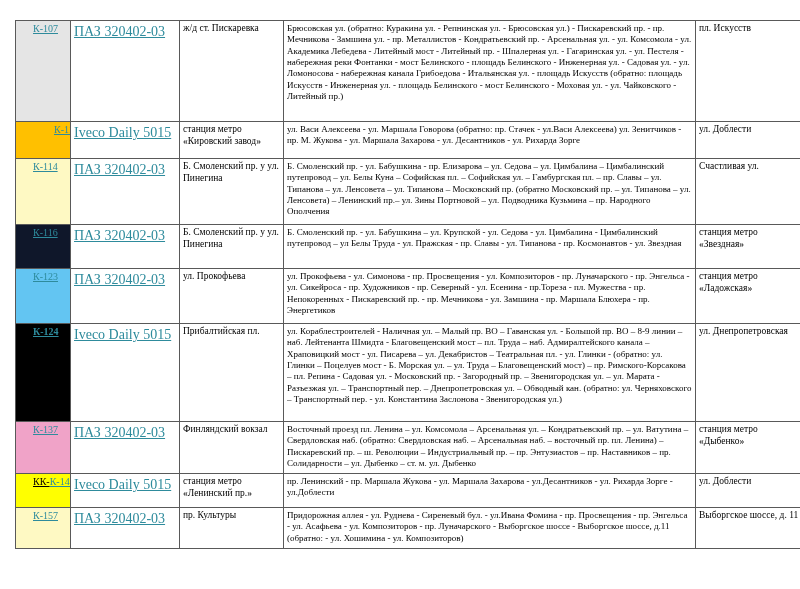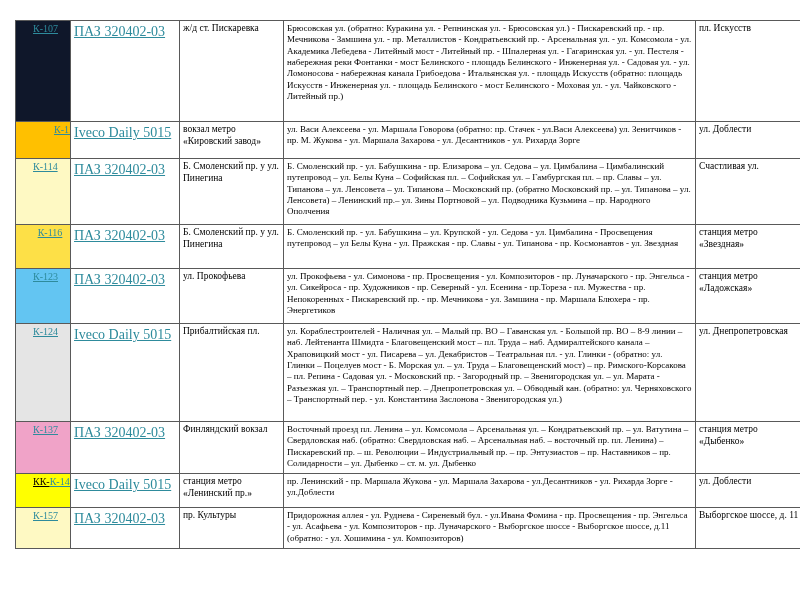--- a/index.html
+++ b/index.html
@@ -14,56 +14,56 @@
   a.lnk{color:#2E8B9C;text-decoration:underline;cursor:pointer;}
   .code-prefix{color:#000;text-decoration:underline;margin-left:14px;}
 </style>
 </head>
 <body>
 
 <div class="slide">
   <table class="routes">
     <tbody>
       <tr style="height:101px">
-        <td class="code" style="background-color: #0f172a;"><span class="code-prefix"></span><a class="lnk">К-107</a></td>
+        <td class="code" style="background-color: #e5e5e5;"><span class="code-prefix"></span><a class="lnk">К-107</a></td>
         <td class="model"><a class="lnk">ПАЗ 320402-03</a></td>
         <td class="start">ж/д ст. Пискаревка</td>
         <td class="route">Брюсовская ул. (обратно: Куракина ул. - Репнинская ул. - Брюсовская ул.) - Пискаревский пр. - пр. Мечникова - Замшина ул. - пр. Металлистов - Кондратьевский пр. - Арсенальная ул. - ул. Комсомола - ул. Академика Лебедева - Литейный мост - Литейный пр. - Шпалерная ул. - Гагаринская ул. - ул. Пестеля - набережная реки Фонтанки - мост Белинского - площадь Белинского - Инженерная ул. - Садовая ул. - ул. Ломоносова - набережная канала Грибоедова - Итальянская ул. - площадь Искусств (обратно: площадь Искусств - Инженерная ул. - площадь Белинского - мост Белинского - Моховая ул. - ул. Чайковского - Литейный пр.)</td>
         <td class="end">пл. Искусств</td>
       </tr>
       <tr style="height:37px">
         <td class="code" style="background-color: rgb(255, 192, 0); padding-left: 24px;"><span class="code-prefix"></span><a class="lnk">К-111</a></td>
         <td class="model"><a class="lnk">Iveco Daily 5015</a></td>
-        <td class="start">вокзал метро «Кировский завод»</td>
+        <td class="start">станция метро «Кировский завод»</td>
         <td class="route">ул. Васи Алексеева - ул. Маршала Говорова (обратно: пр. Стачек - ул.Васи Алексеева) ул. Зенитчиков - пр. М. Жукова - ул. Маршала Захарова - ул. Десантников - ул. Рихарда Зорге</td>
         <td class="end">ул. Доблести</td>
       </tr>
       <tr style="height:66px">
         <td class="code" style="background-color: #fef9c3;"><span class="code-prefix"></span><a class="lnk">К-114</a></td>
         <td class="model"><a class="lnk">ПАЗ 320402-03</a></td>
         <td class="start">Б. Смоленский пр. у ул. Пинегина</td>
         <td class="route">Б. Смоленский пр. - ул.  Бабушкина - пр. Елизарова – ул.  Седова – ул.  Цимбалина – Цимбалинский путепровод – ул. Белы Куна – Софийская пл. – Софийская ул.  – Гамбургская пл.  – пр. Славы – ул. Типанова – ул. Ленсовета – ул.  Типанова – Московский пр. (обратно Московский пр. –  ул.  Типанова – ул. Ленсовета) – Ленинский пр.– ул.  Зины Портновой – ул. Подводника Кузьмина – пр. Народного Ополчения</td>
         <td class="end">Счастливая ул.</td>
       </tr>
       <tr style="height:44px">
-        <td class="code" style="background-color: #fde047; text-align: center;"><span class="code-prefix"></span><a class="lnk">К-116</a></td>
+        <td class="code" style="background-color: #0f172a;"><span class="code-prefix"></span><a class="lnk">К-116</a></td>
         <td class="model"><a class="lnk">ПАЗ 320402-03</a></td>
         <td class="start">Б. Смоленский пр. у ул. Пинегина</td>
-        <td class="route">Б. Смоленский пр. - ул.  Бабушкина – ул. Крупской - ул.  Седова - ул. Цимбалина - Просвещения путепровод – ул Белы Куна - ул. Пражская - пр. Славы - ул. Типанова - пр. Космонавтов - ул. Звездная</td>
+        <td class="route">Б. Смоленский пр. - ул.  Бабушкина – ул. Крупской - ул.  Седова - ул. Цимбалина - Цимбалинский путепровод – ул Белы Труда - ул. Пражская - пр. Славы - ул. Типанова - пр. Космонавтов - ул. Звездная</td>
         <td class="end">станция метро «Звездная»</td>
       </tr>
       <tr style="height:55px">
         <td class="code" style="background-color: rgb(99, 197, 242);"><span class="code-prefix"></span><a class="lnk">К-123</a></td>
         <td class="model"><a class="lnk">ПАЗ 320402-03</a></td>
         <td class="start">ул. Прокофьева</td>
         <td class="route">ул. Прокофьева - ул. Симонова - пр. Просвещения - ул. Композиторов - пр. Луначарского - пр. Энгельса - ул. Сикейроса - пр. Художников - пр. Северный - ул. Есенина - пр.Тореза - пл. Мужества - пр. Непокоренных - Пискаревский пр. - пр. Мечникова - ул. Замшина - пр. Маршала Блюхера - пр. Энергетиков</td>
         <td class="end">станция метро «Ладожская»</td>
       </tr>
       <tr style="height:98px">
-        <td class="code" style="background-color: #e5e5e5;"><span class="code-prefix"></span><a class="lnk">К-124</a></td>
+        <td class="code" style="background-color: #000000; font-weight: bold;"><span class="code-prefix"></span><a class="lnk">К-124</a></td>
         <td class="model"><a class="lnk">Iveco Daily 5015</a></td>
         <td class="start">Прибалтийская пл.</td>
         <td class="route">ул. Кораблестроителей - Наличная ул. – Малый пр. ВО – Гаванская ул. - Большой пр. ВО – 8-9 линии – наб. Лейтенанта Шмидта - Благовещенский мост – пл. Труда – наб. Адмиралтейского канала – Храповицкий мост - ул. Писарева – ул. Декабристов – Театральная пл. - ул. Глинки - (обратно: ул. Глинки – Поцелуев мост - Б. Морская ул. – ул. Труда – Благовещенский мост) – пр. Римского-Корсакова – пл. Репина - Садовая ул. - Московский пр. - Загородный пр. – Звенигородская ул. – ул. Марата - Разъезжая ул. – Транспортный пер. – Днепропетровская ул. – Обводный кан. (обратно: ул. Черняховского – Транспортный пер. - ул. Константина Заслонова - Звенигородская ул.)</td>
         <td class="end">ул. Днепропетровская</td>
       </tr>
       <tr style="height:52px">
         <td class="code" style="background-color: rgb(240, 163, 200);"><span class="code-prefix"></span><a class="lnk">К-137</a></td>
         <td class="model"><a class="lnk">ПАЗ 320402-03</a></td>
         <td class="start">Финляндский вокзал</td>
         <td class="route">Восточный проезд пл. Ленина – ул. Комсомола – Арсенальная ул. – Кондратьевский пр. – ул. Ватутина – Свердловская наб.  (обратно: Свердловская наб.  – Арсенальная наб.  – восточный пр. пл. Ленина) – Пискаревский пр. – ш. Революции – Индустриальный пр. – пр. Энтузиастов – пр. Наставников – пр. Солидарности – ул. Дыбенко – ст. м. ул. Дыбенко</td>

